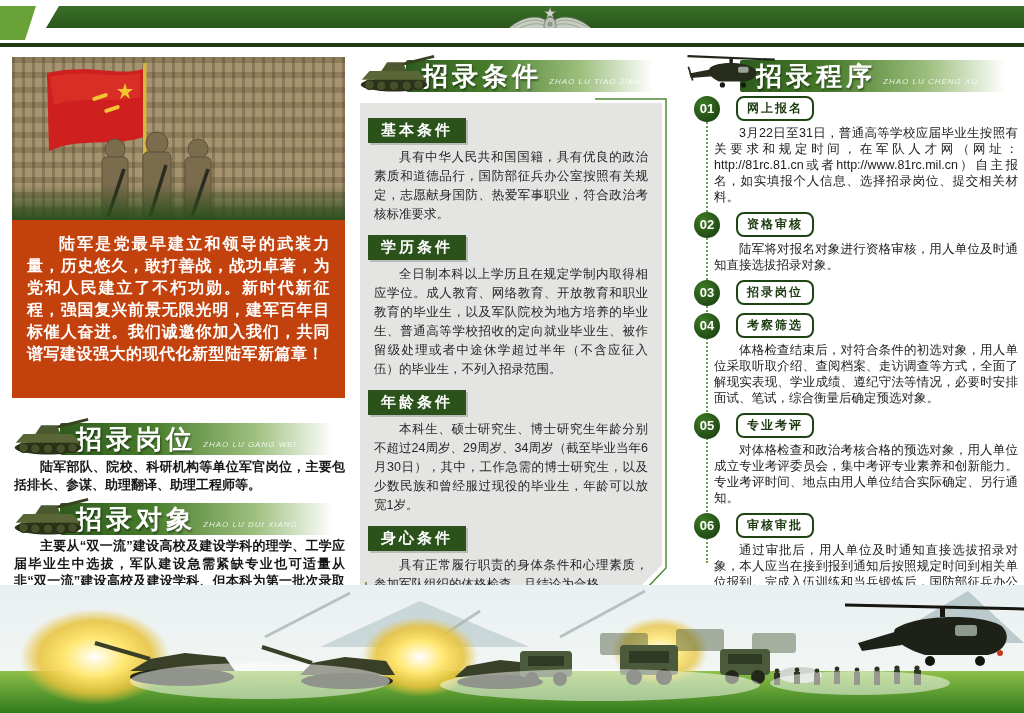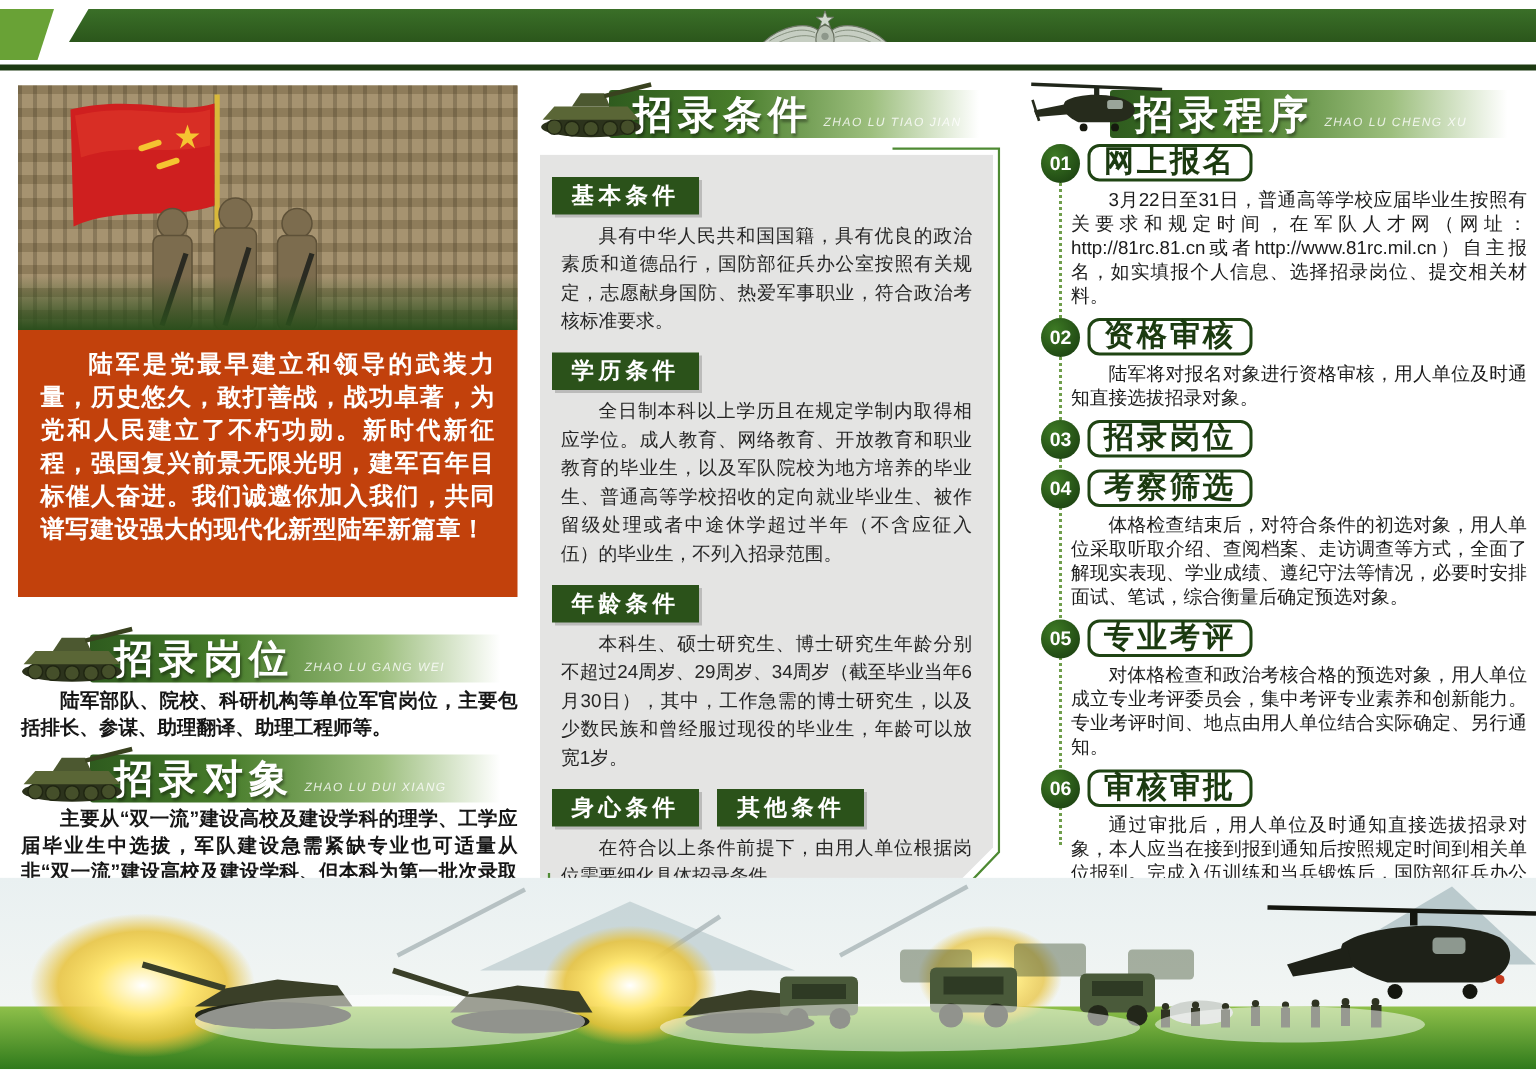--- a/index.html
+++ b/index.html
@@ -57,22 +57,22 @@
              font-weight:500;text-align:justify;text-indent:2em;}
 
   
   .steps{position:absolute;left:694px;top:95px;width:324px;}
   .step-line{position:absolute;left:12px;top:16px;height:452px;border-left:2px dotted #6f9e4b;}
   .step{position:relative;margin-bottom:6px;}
   .step-head{display:flex;align-items:center;height:27px;position:relative;z-index:1;}
   .badge{width:26px;height:26px;border-radius:50%;flex:0 0 auto;
          background:radial-gradient(circle at 35% 30%,#3d7a24,#16380e);
          color:#fff;font-size:13px;font-weight:bold;display:flex;align-items:center;justify-content:center;}
-  .step-title{margin-left:5px;border:2px solid #1f4413;border-radius:8px;background:#fff;
-              padding:0 9px;font-size:20px;font-weight:bold;color:#1b3a10;line-height:21px;letter-spacing:2px;}
+  .step-title{margin-left:16px;border:2px solid #1f4413;border-radius:8px;background:#fff;
+              padding:0 9px;font-size:12px;font-weight:bold;color:#1b3a10;line-height:21px;letter-spacing:2px;}
   .step-body{margin:3px 0 0 20px;font-size:12.5px;line-height:16px;color:#1c1c1c;font-weight:500;
              text-align:justify;text-indent:2em;}
 
   
   .montage{position:absolute;left:0;top:585px;width:1024px;height:128px;overflow:hidden;}
 </style>
 </head>
 <body>
 
 <div class="page">
@@ -197,20 +197,21 @@
       <path d="M240,1 L311,1 L311,470 L289,493 L11,493 L11,484" fill="none" stroke="#4e8a33" stroke-width="1.5"></path>
     </svg>
     <div class="panel-in">
       <div class="cond-label">基本条件</div>
       <div class="cond-body">具有中华人民共和国国籍，具有优良的政治素质和道德品行，国防部征兵办公室按照有关规定，志愿献身国防、热爱军事职业，符合政治考核标准要求。</div>
       <div class="cond-label">学历条件</div>
       <div class="cond-body">全日制本科以上学历且在规定学制内取得相应学位。成人教育、网络教育、开放教育和职业教育的毕业生，以及军队院校为地方培养的毕业生、普通高等学校招收的定向就业毕业生、被作留级处理或者中途休学超过半年（不含应征入伍）的毕业生，不列入招录范围。</div>
       <div class="cond-label">年龄条件</div>
       <div class="cond-body">本科生、硕士研究生、博士研究生年龄分别不超过24周岁、29周岁、34周岁（截至毕业当年6月30日），其中，工作急需的博士研究生，以及少数民族和曾经服过现役的毕业生，年龄可以放宽1岁。</div>
       <div class="cond-label">身心条件</div>
+      <div class="cond-body">具有正常履行职责的身体条件和心理素质，参加军队组织的体格检查，且结论为合格。</div>
       <div class="cond-label">其他条件</div>
       <div class="cond-body">在符合以上条件前提下，由用人单位根据岗位需要细化具体招录条件。</div>
     </div>
   </div>
 
   <div class="sec-head" style="left:692px;top:57px;width:324px;">
     <div class="sec-bar">
       <span class="sec-title">招录程序</span>
       <span class="sec-pinyin">ZHAO LU CHENG XU</span>
     </div>

